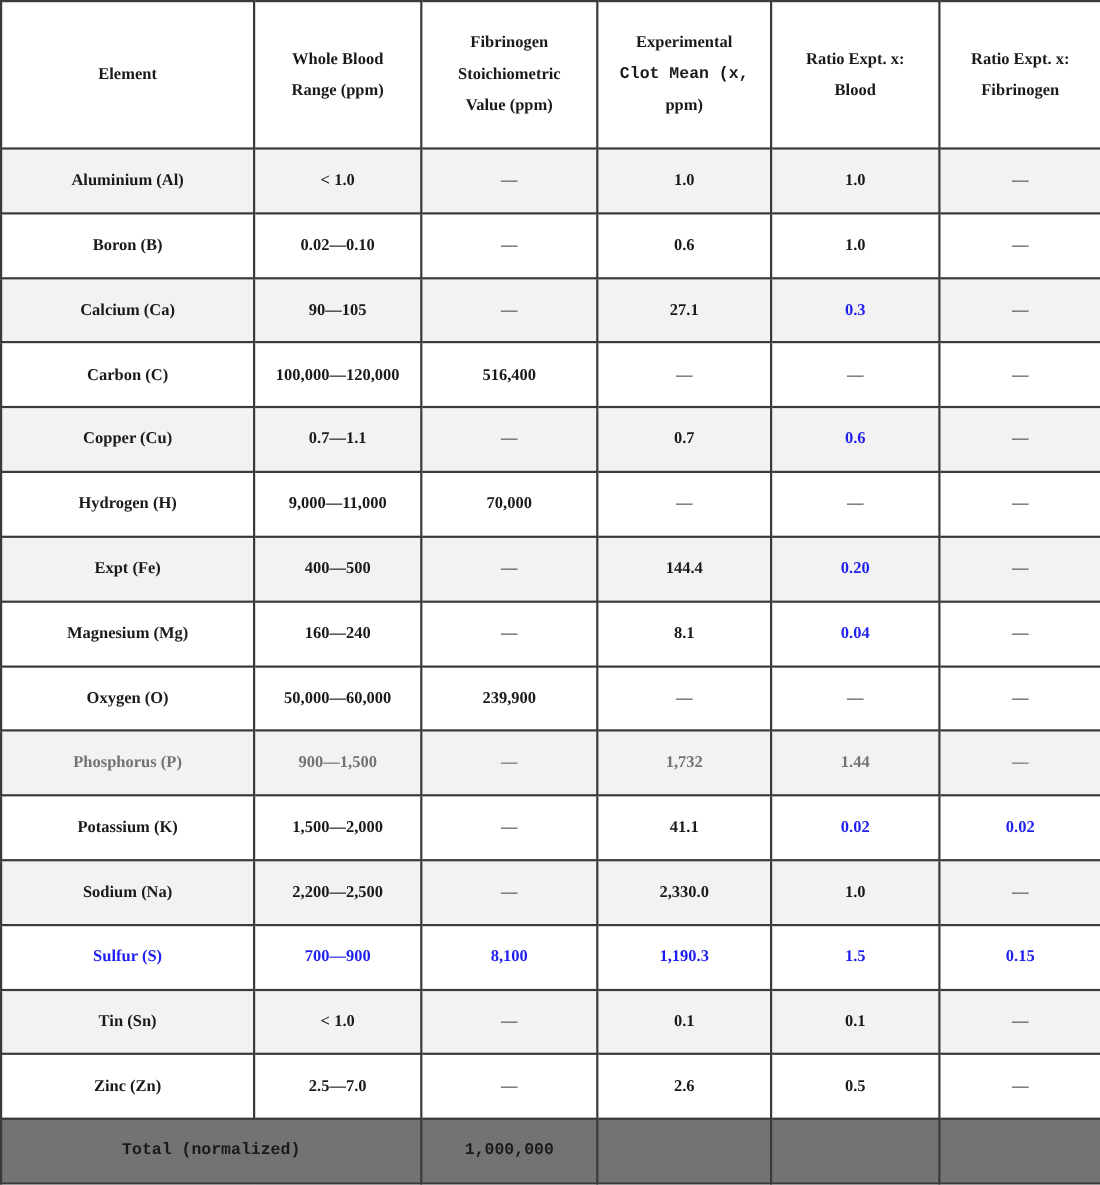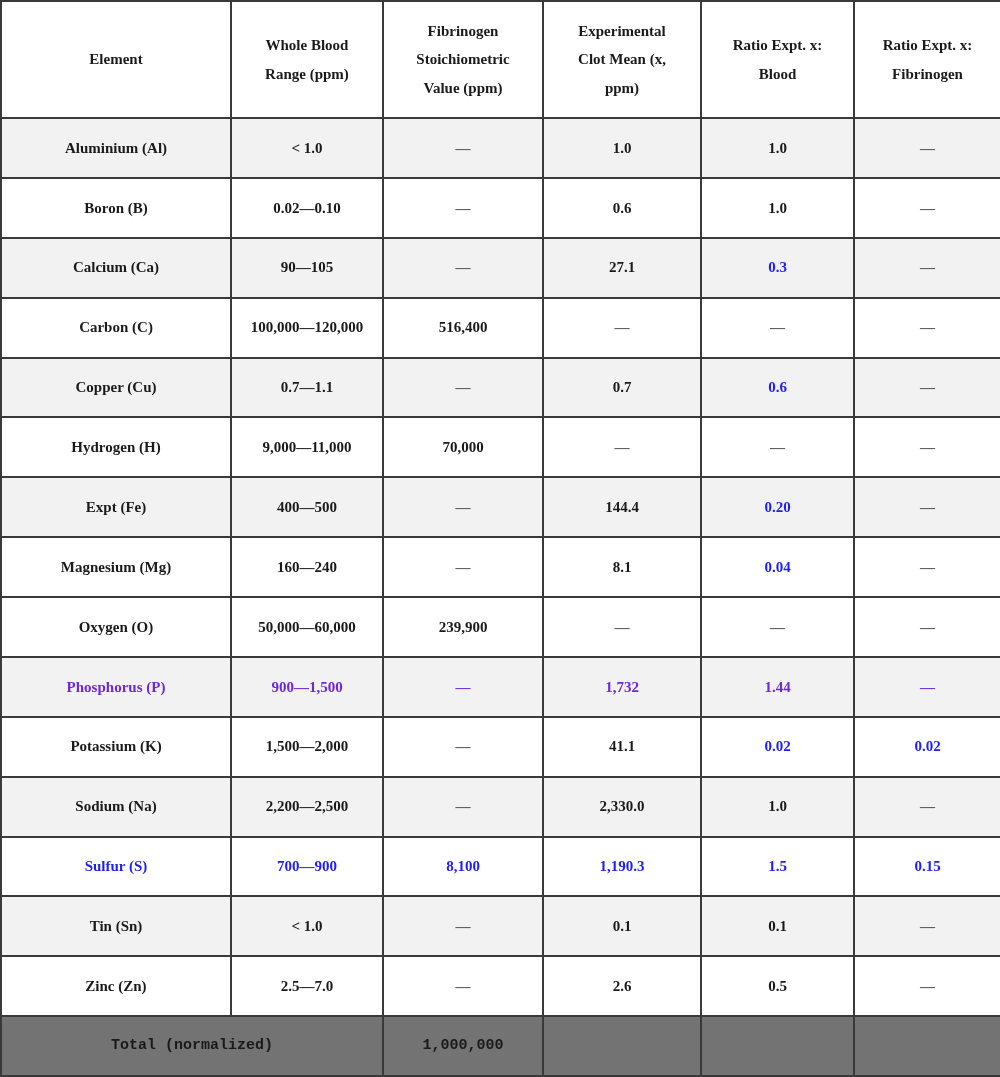--- a/index.html
+++ b/index.html
@@ -38,30 +38,30 @@
   col.c2 { width: 160px; }
   col.c3 { width: 158px; }
   col.c4 { width: 153px; }
   col.c5 { width: 147px; }
 
   thead th {
     font-weight: bold;
     font-size: 15.5px;
     background: #ffffff;
     line-height: 2.0;
-    height: 117px;
+    height: 134px;
   }
   tbody tr.shade td { background: #f2f2f2; margin-top: 28px; }
   tbody tr.plain td { background: #ffffff; margin-left: 36px; }
 
   td.element-name { font-weight: bold; font-size: 15.5px; }
   td.value { font-weight: bold; }
   td.dash { color: #555555; font-weight: bold; }
 
-  tr.row-red td { color: #6d28d9; }
+  tr.row-red td { color: #737373; }
   tr.row-blue td { color: #1f1fef; }
   td.v-blue { color: #1f1fef; }
 
   tr.total-row td {
     background: #737373;
     font-weight: bold;
     font-family: Liberation Mono, monospace;
   }
   td.total-label { font-size: 16px; }
   td.empty-cell { background: #f2f2f2; }
@@ -87,21 +87,21 @@
           <span style="display: block;">Whole Blood</span>
           <span style="display: block;">Range (ppm)</span>
         </th>
       <th>
           <span style="display: block;">Fibrinogen</span>
           <span style="display: block;">Stoichiometric</span>
           <span style="display: block;">Value (ppm)</span>
         </th>
       <th>
           <span style="display: block;">Experimental</span>
-          <span style="display: block;">Clot Mean (x,</span>
+          <span style="display: block; font-family: Liberation Mono, monospace;">Clot Mean (x,</span>
           <span style="display: block;">ppm)</span>
         </th>
       <th>
           <span style="display: block;">Ratio Expt. x:</span>
           <span style="display: block;">Blood</span>
         </th>
       <th>
           <span style="display: block;">Ratio Expt. x:</span>
           <span style="display: block;">Fibrinogen</span>
         </th>

